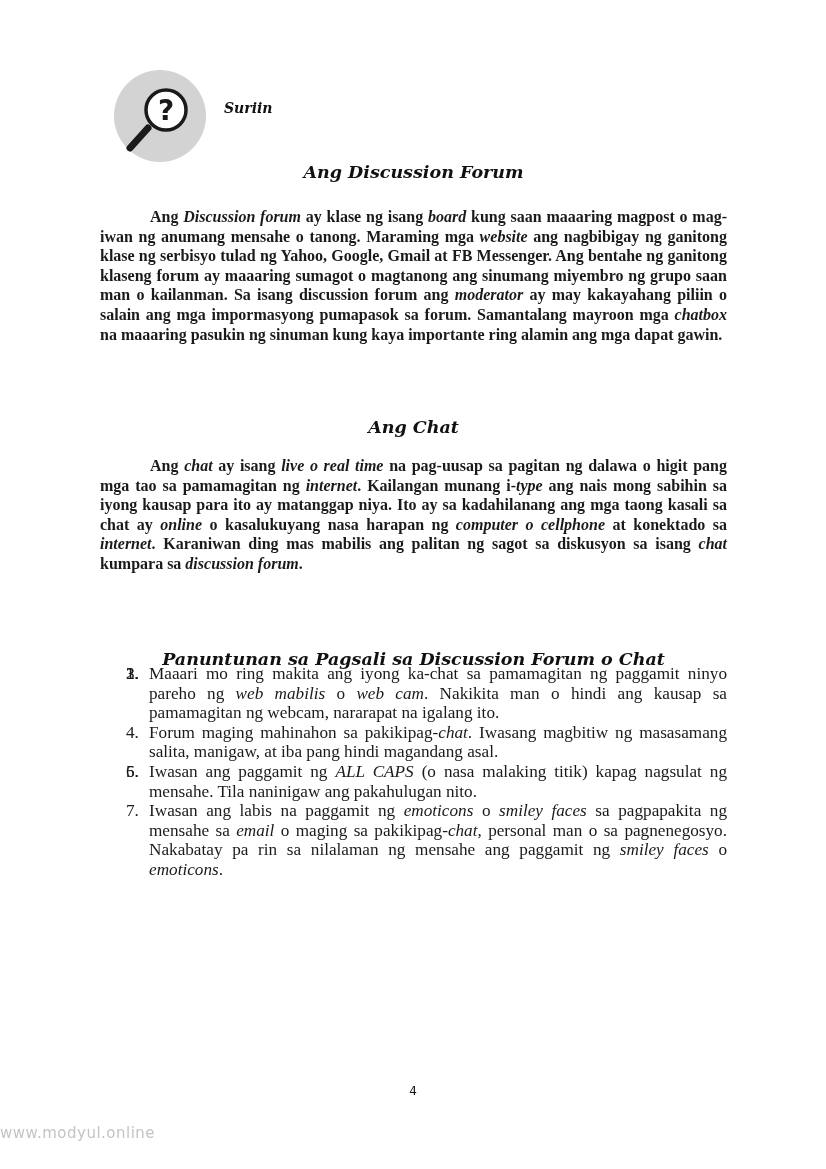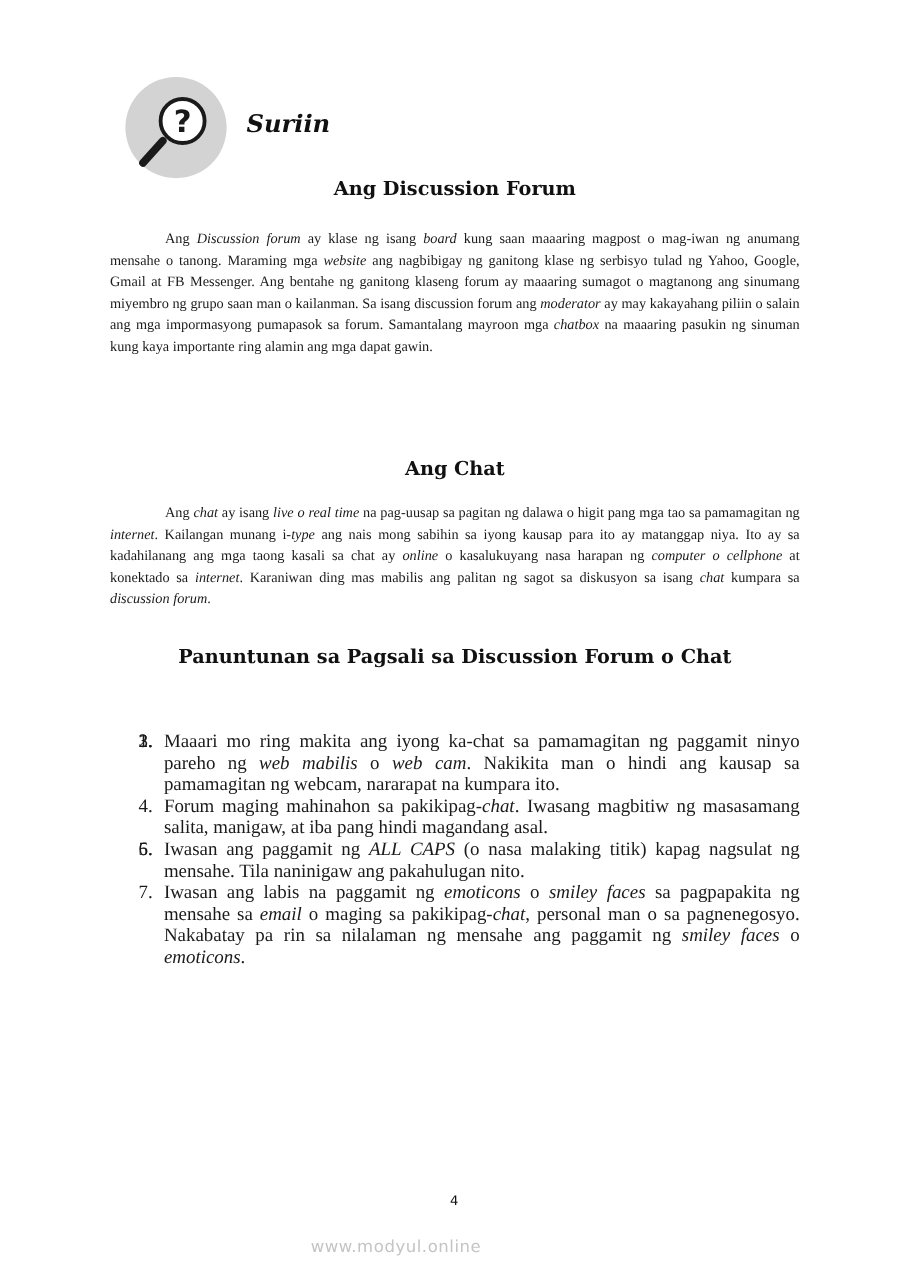--- a/index.html
+++ b/index.html
@@ -4,39 +4,39 @@
 <style>
   html, body { margin: 0; padding: 0; background: #ffffff; }
   body { width: 826px; height: 1169px; position: relative; overflow: hidden;
          font-family: "DejaVu Serif", "Liberation Serif", serif; color: #1a1a1a; }
   .page { position: absolute; left: 0; top: 0; width: 826px; height: 1169px; }
 
   .header { position: absolute; left: 114px; top: 70px; height: 92px; display: flex; align-items: center; }
   .icon-circle { width: 92px; height: 92px; border-radius: 50%; background: #d3d3d3; position: relative; }
   .icon-circle svg { position: absolute; left: 0; top: 0; }
   .section-title { position: absolute; left: 224px; top: 100px; font-family: "DejaVu Serif", serif;
-                   font-weight: bold; font-style: italic; font-size: 22px; color: #111; }
+                   font-weight: bold; font-style: italic; font-size: 14px; color: #111; }
 
   .heading { position: absolute; left: 100px; width: 627px; text-align: center;
-             font-family: "DejaVu Serif", serif; font-weight: bold; font-size: 17.5px; color: #111; }
+             font-family: "DejaVu Serif", serif; font-weight: bold; font-size: 17.5px; color: #111; font-style: italic; }
 
   .para { position: absolute; left: 100px; width: 627px; margin: 0;
-          font-family: "Liberation Serif", "DejaVu Serif", serif; font-size: 13px; line-height: 19.6px;
-          text-align: justify; text-indent: 50px; color: #1a1a1a; }
+          font-family: "Liberation Serif", "DejaVu Serif", serif; font-size: 16px; line-height: 19.6px;
+          text-align: justify; text-indent: 50px; color: #1a1a1a; font-weight: bold; }
 
   .rules { position: absolute; left: 100px; width: 627px; top: 664px; margin: 0; padding: 0; list-style: none;
            font-family: "Liberation Serif", "DejaVu Serif", serif; font-size: 17.2px; line-height: 19.6px; color: #1a1a1a; }
   .rules li { position: relative; padding-left: 49px; text-align: justify; }
   .rules li .num { position: absolute; left: 26px; top: 0; }
 
   em { font-style: italic; }
 
   .page-number { position: absolute; left: 0; width: 826px; top: 1084px; text-align: center;
                  font-family: "DejaVu Sans", sans-serif; font-size: 12px; color: #111; }
-  .watermark { position: absolute; left: 0; width: 720px; top: 1124px; text-align: center;
+  .watermark { position: absolute; left: 0; width: 720px; top: 1124px; text-align: left;
                font-family: "DejaVu Sans", sans-serif; font-size: 15px; color: #c4c4c4; letter-spacing: 0.5px; }
 </style>
 </head>
 <body>
 
 <div class="page">
 
   <div class="header">
     <div class="icon-circle">
       <svg width="92" height="92" viewBox="0 0 92 92">
@@ -47,25 +47,25 @@
     </div>
   </div>
   <div class="section-title">Suriin</div>
 
   <div class="heading" style="top:162px;">Ang Discussion Forum</div>
   <p class="para" style="top:207px;"><span>Ang </span><em>Discussion forum</em><span> ay klase ng isang </span><em>board</em><span> kung saan maaaring magpost o mag-iwan ng anumang mensahe o tanong. Maraming mga </span><em>website</em><span> ang nagbibigay ng ganitong klase ng serbisyo tulad ng Yahoo, Google, Gmail at FB Messenger. Ang bentahe ng ganitong klaseng forum ay maaaring sumagot o magtanong ang sinumang miyembro ng grupo saan man o kailanman. Sa isang discussion forum ang </span><em>moderator</em><span> ay may kakayahang piliin o salain ang mga impormasyong pumapasok sa forum. Samantalang mayroon mga </span><em>chatbox</em><span> na maaaring pasukin ng sinuman kung kaya importante ring alamin ang mga dapat gawin.</span></p>
 
   <div class="heading" style="top:417px;">Ang Chat</div>
   <p class="para" style="top:456px;"><span>Ang </span><em>chat</em><span> ay isang </span><em>live o real time</em><span> na pag-uusap sa pagitan ng dalawa o higit pang mga tao sa pamamagitan ng </span><em>internet</em><span>. Kailangan munang i-</span><em>type</em><span> ang nais mong sabihin sa iyong kausap para ito ay matanggap niya. Ito ay sa kadahilanang ang mga taong kasali sa chat ay </span><em>online</em><span> o kasalukuyang nasa harapan ng </span><em>computer o cellphone</em><span> at konektado sa </span><em>internet</em><span>. Karaniwan ding mas mabilis ang palitan ng sagot sa diskusyon sa isang </span><em>chat</em><span> kumpara sa </span><em>discussion forum</em><span>.</span></p>
 
-  <div class="heading" style="top:588px;">Panuntunan sa Pagsali sa Discussion Forum o Chat</div>
+  <div class="heading" style="top:649px;">Panuntunan sa Pagsali sa Discussion Forum o Chat</div>
   <ol class="rules">
       <li><span class="num">1.</span></li>
       <li><span class="num">2.</span></li>
-      <li><span class="num">3.</span><span><span>Maaari mo ring makita ang iyong ka-chat sa pamamagitan ng paggamit ninyo pareho ng </span><em>web mabilis</em><span> o </span><em>web cam</em><span>. Nakikita man o hindi ang kausap sa pamamagitan ng webcam, nararapat na kumpara ito.</span></span></li>
+      <li><span class="num">3.</span><span><span>Maaari mo ring makita ang iyong ka-chat sa pamamagitan ng paggamit ninyo pareho ng </span><em>web mabilis</em><span> o </span><em>web cam</em><span>. Nakikita man o hindi ang kausap sa pamamagitan ng webcam, nararapat na igalang ito.</span></span></li>
       <li><span class="num">4.</span><span><span>Forum maging mahinahon sa pakikipag-</span><em>chat</em><span>. Iwasang magbitiw ng masasamang salita, manigaw, at iba pang hindi magandang asal.</span></span></li>
       <li><span class="num">5.</span></li>
       <li><span class="num">6.</span><span><span>Iwasan ang paggamit ng </span><em>ALL CAPS</em><span> (o nasa malaking titik) kapag nagsulat ng mensahe. Tila naninigaw ang pakahulugan nito.</span></span></li>
       <li><span class="num">7.</span><span><span>Iwasan ang labis na paggamit ng </span><em>emoticons</em><span> o </span><em>smiley faces</em><span> sa pagpapakita ng mensahe sa </span><em>email</em><span> o maging sa pakikipag-</span><em>chat</em><span>, personal man o sa pagnenegosyo. Nakabatay pa rin sa nilalaman ng mensahe ang paggamit ng </span><em>smiley faces</em><span> o </span><em>emoticons</em><span>.</span></span></li>
     </ol>
 
   <div class="page-number">4</div>
   <div class="watermark">www.modyul.online</div>
 </div>
 

